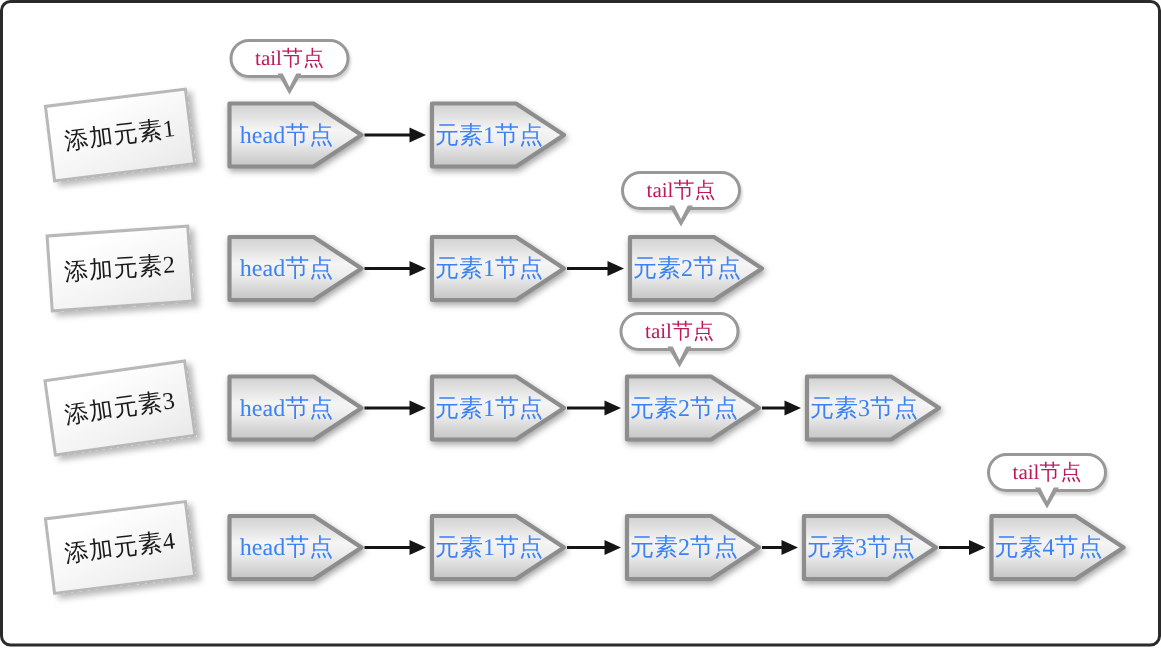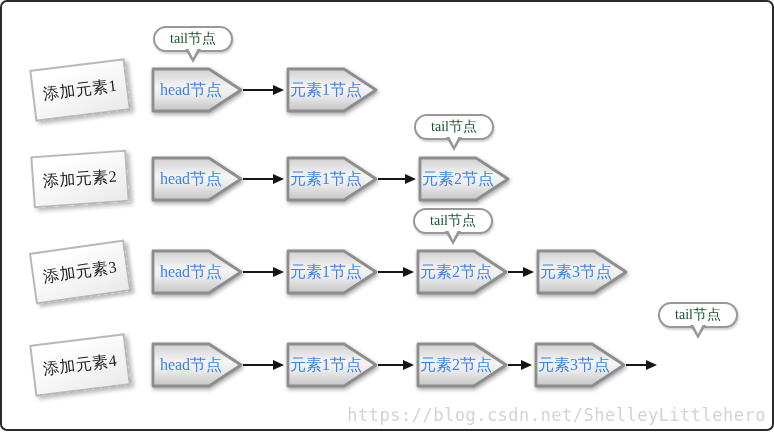--- a/index.html
+++ b/index.html
@@ -45,21 +45,21 @@
     border-top:5px solid transparent; border-bottom:5px solid transparent;
     border-left:11px solid #151515;
   }
 
   
   .callout {
     position:absolute; width:80px; height:26px;
     background:#ffffff; border:2px solid #989898; border-radius:13px;
     box-shadow:1px 2px 2px rgba(0,0,0,0.18);
     display:flex; align-items:center; justify-content:center;
-    font-size:14px; color:#14532d; white-space:nowrap;
+    font-size:14px; color:#be185d; white-space:nowrap;
   }
   .callout-tail {
     position:absolute; left:50%; bottom:-13px; margin-left:-8px;
     width:0; height:0;
     border-left:8px solid transparent; border-right:8px solid transparent;
     border-top:14px solid #989898;
   }
   .callout-tail::after {
     content:""; position:absolute; left:-5px; top:-15px; width:0; height:0;
     border-left:5px solid transparent; border-right:5px solid transparent;
@@ -210,16 +210,21 @@
     <span class="node-label">元素2节点</span>
   </div>
   <div class="arrow" style="left:506px; top:358px; width:24px;"></div>
   <div class="node" style="left:530px; top:338px;">
     <svg width="96" height="50" viewBox="0 0 96 50">
       <path d="M4 4 L60 4 L92 25 L60 46 L4 46 Z" fill="url(#nodeGrad)" stroke="#8d8d8d" stroke-width="2.8" stroke-linejoin="round"></path>
     </svg>
     <span class="node-label">元素3节点</span>
   </div>
   <div class="arrow" style="left:624px; top:358px; width:31px;"></div>
-
-  <div class="watermark">https://blog.csdn.net/ShelleyLittlehero</div>
+  <div class="node" style="left:655px; top:338px;">
+    <svg width="96" height="50" viewBox="0 0 96 50">
+      <path d="M4 4 L60 4 L92 25 L60 46 L4 46 Z" fill="url(#nodeGrad)" stroke="#8d8d8d" stroke-width="2.8" stroke-linejoin="round"></path>
+    </svg>
+    <span class="node-label">元素4节点</span>
+  </div>
+
 
 </div>
 
 </body></html>

